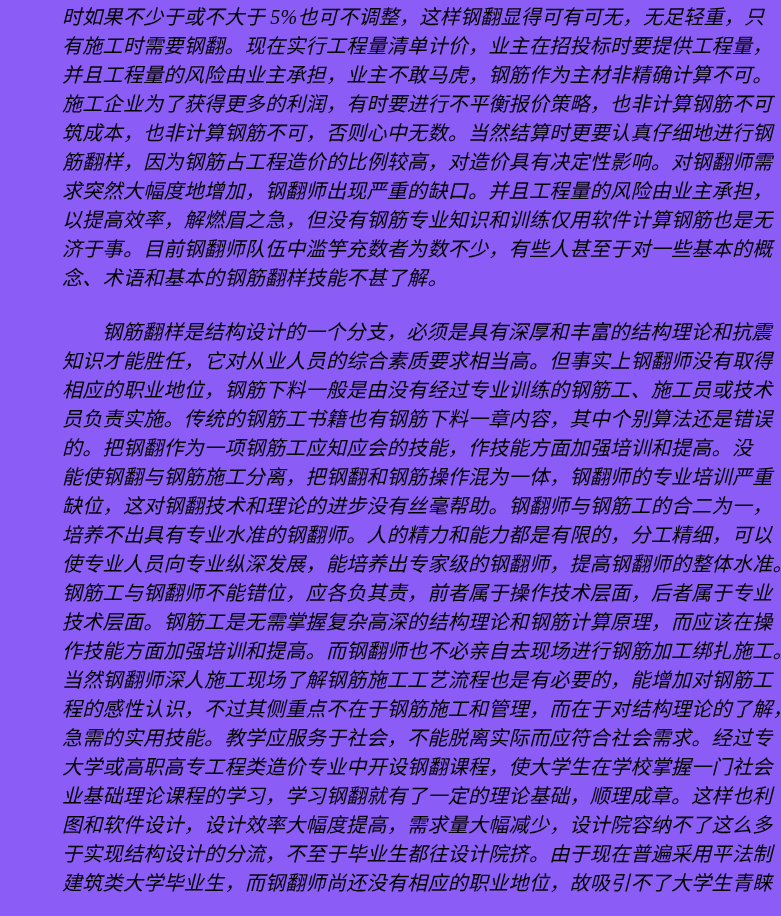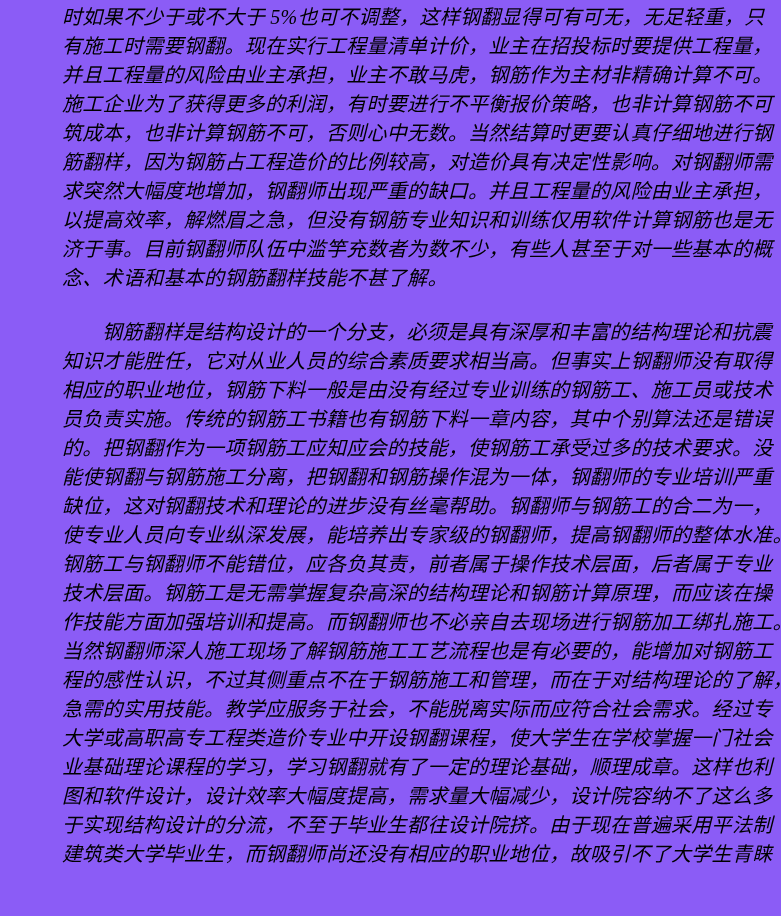--- a/index.html
+++ b/index.html
@@ -57,23 +57,24 @@
         <div class="line">求突然大幅度地增加，钢翻师出现严重的缺口。并且工程量的风险由业主承担，</div>
         <div class="line">以提高效率，解燃眉之急，但没有钢筋专业知识和训练仅用软件计算钢筋也是无</div>
         <div class="line">济于事。目前钢翻师队伍中滥竽充数者为数不少，有些人甚至于对一些基本的概</div>
         <div class="line">念、术语和基本的钢筋翻样技能不甚了解。</div>
       </div>
       <div class="paragraph indent-first">
         <div class="line">钢筋翻样是结构设计的一个分支，必须是具有深厚和丰富的结构理论和抗震</div>
         <div class="line">知识才能胜任，它对从业人员的综合素质要求相当高。但事实上钢翻师没有取得</div>
         <div class="line">相应的职业地位，钢筋下料一般是由没有经过专业训练的钢筋工、施工员或技术</div>
         <div class="line">员负责实施。传统的钢筋工书籍也有钢筋下料一章内容，其中个别算法还是错误</div>
-        <div class="line">的。把钢翻作为一项钢筋工应知应会的技能，使钢筋工承受过多的技术要求。没</div>
+        <div class="line">的。把钢翻作为一项钢筋工应知应会的技能，作技能方面加强培训和提高。没</div>
         <div class="line">能使钢翻与钢筋施工分离，把钢翻和钢筋操作混为一体，钢翻师的专业培训严重</div>
         <div class="line">缺位，这对钢翻技术和理论的进步没有丝毫帮助。钢翻师与钢筋工的合二为一，</div>
+        <div class="line">培养不出具有专业水准的钢翻师。人的精力和能力都是有限的，分工精细，可以</div>
         <div class="line">使专业人员向专业纵深发展，能培养出专家级的钢翻师，提高钢翻师的整体水准。</div>
         <div class="line">钢筋工与钢翻师不能错位，应各负其责，前者属于操作技术层面，后者属于专业</div>
         <div class="line">技术层面。钢筋工是无需掌握复杂高深的结构理论和钢筋计算原理，而应该在操</div>
         <div class="line">作技能方面加强培训和提高。而钢翻师也不必亲自去现场进行钢筋加工绑扎施工。</div>
         <div class="line">当然钢翻师深人施工现场了解钢筋施工工艺流程也是有必要的，能增加对钢筋工</div>
         <div class="line">程的感性认识，不过其侧重点不在于钢筋施工和管理，而在于对结构理论的了解，</div>
         <div class="line">急需的实用技能。教学应服务于社会，不能脱离实际而应符合社会需求。经过专</div>
         <div class="line">大学或高职高专工程类造价专业中开设钢翻课程，使大学生在学校掌握一门社会</div>
         <div class="line">业基础理论课程的学习，学习钢翻就有了一定的理论基础，顺理成章。这样也利</div>
         <div class="line">图和软件设计，设计效率大幅度提高，需求量大幅减少，设计院容纳不了这么多</div>

